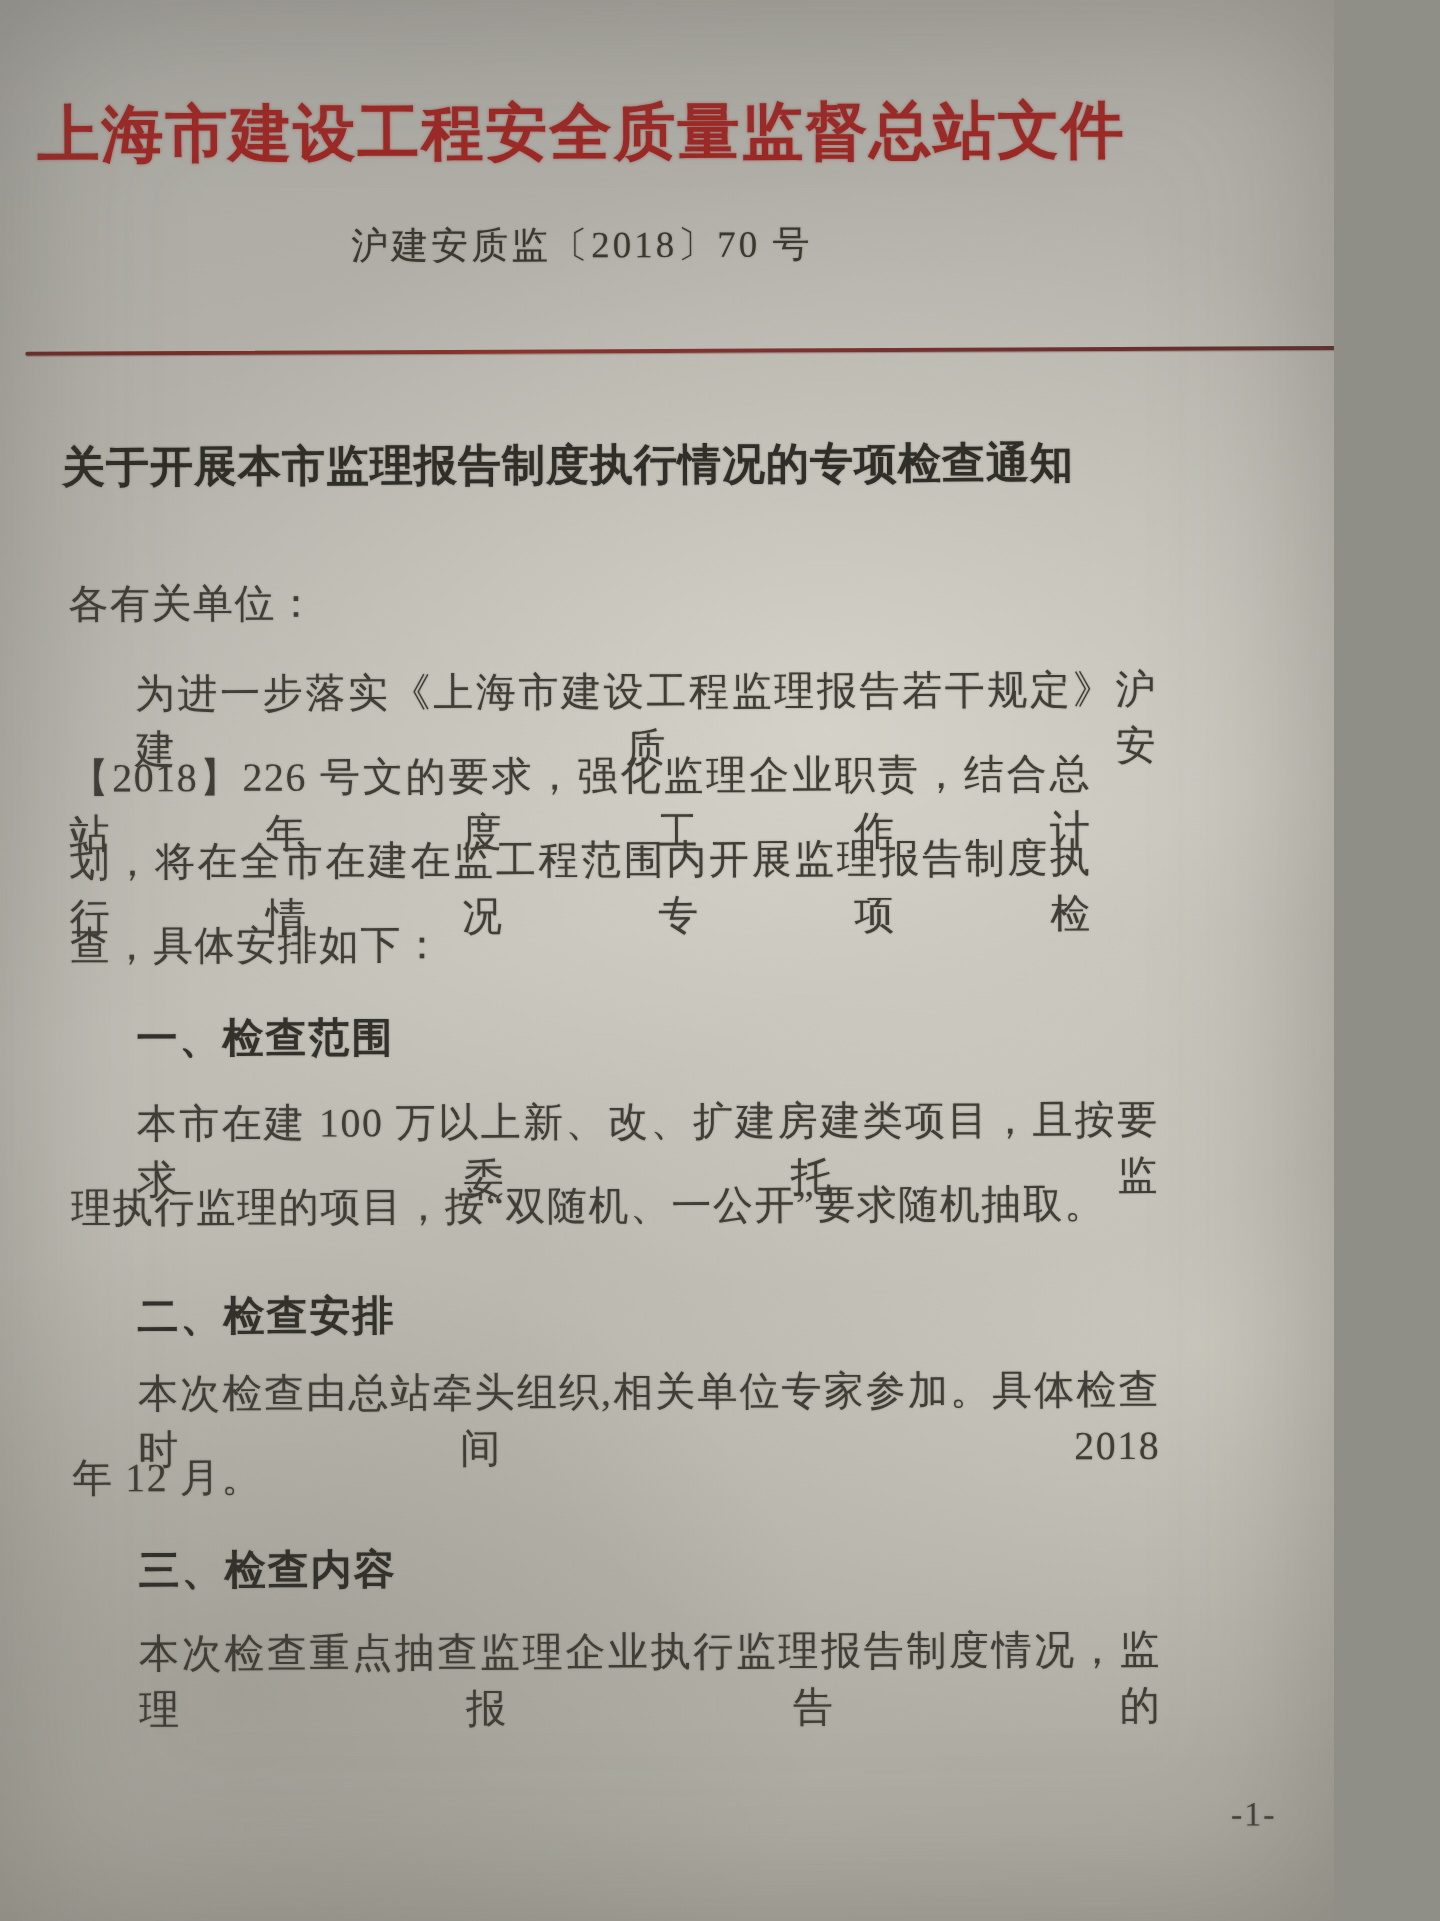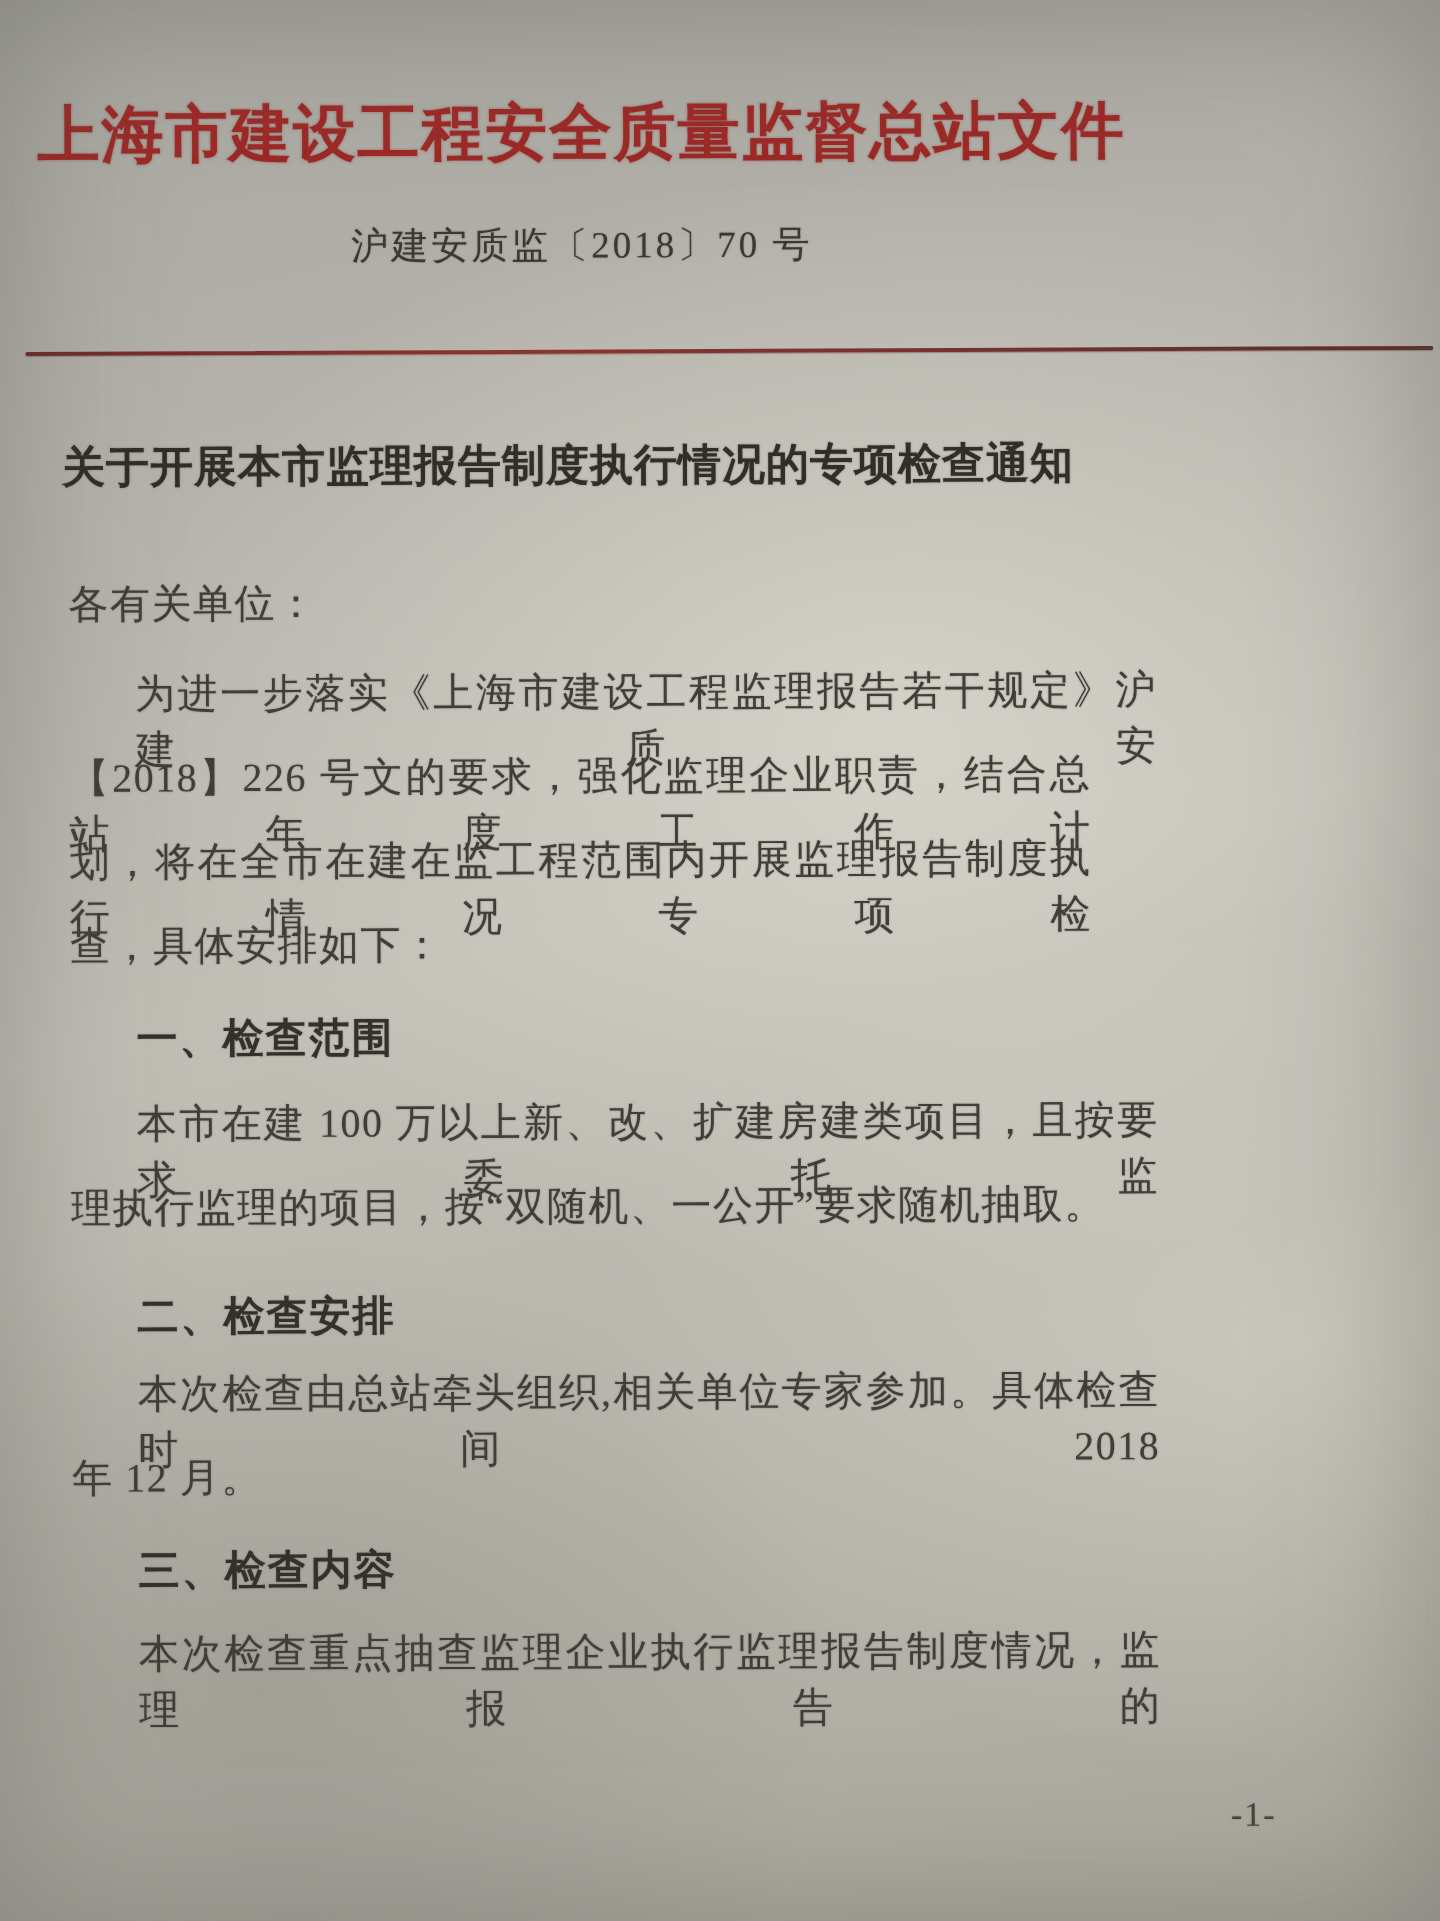--- a/index.html
+++ b/index.html
@@ -2,21 +2,21 @@
 <html><head>
 <meta charset="utf-8">
 <style>
   html, body {
     margin: 0;
     padding: 0;
     background: #8f8e87;
   }
   .photo {
     position: relative;
-    width: 1440px;
+    width: 1334px;
     height: 1921px;
     overflow: hidden;
     font-family: "Liberation Serif", "DejaVu Serif", serif;
   }
   
   .paper {
     position: absolute;
     inset: 0;
     background:
       radial-gradient(1100px 800px at 62% 38%, rgba(236,233,222,0.50), rgba(236,233,222,0) 70%),

